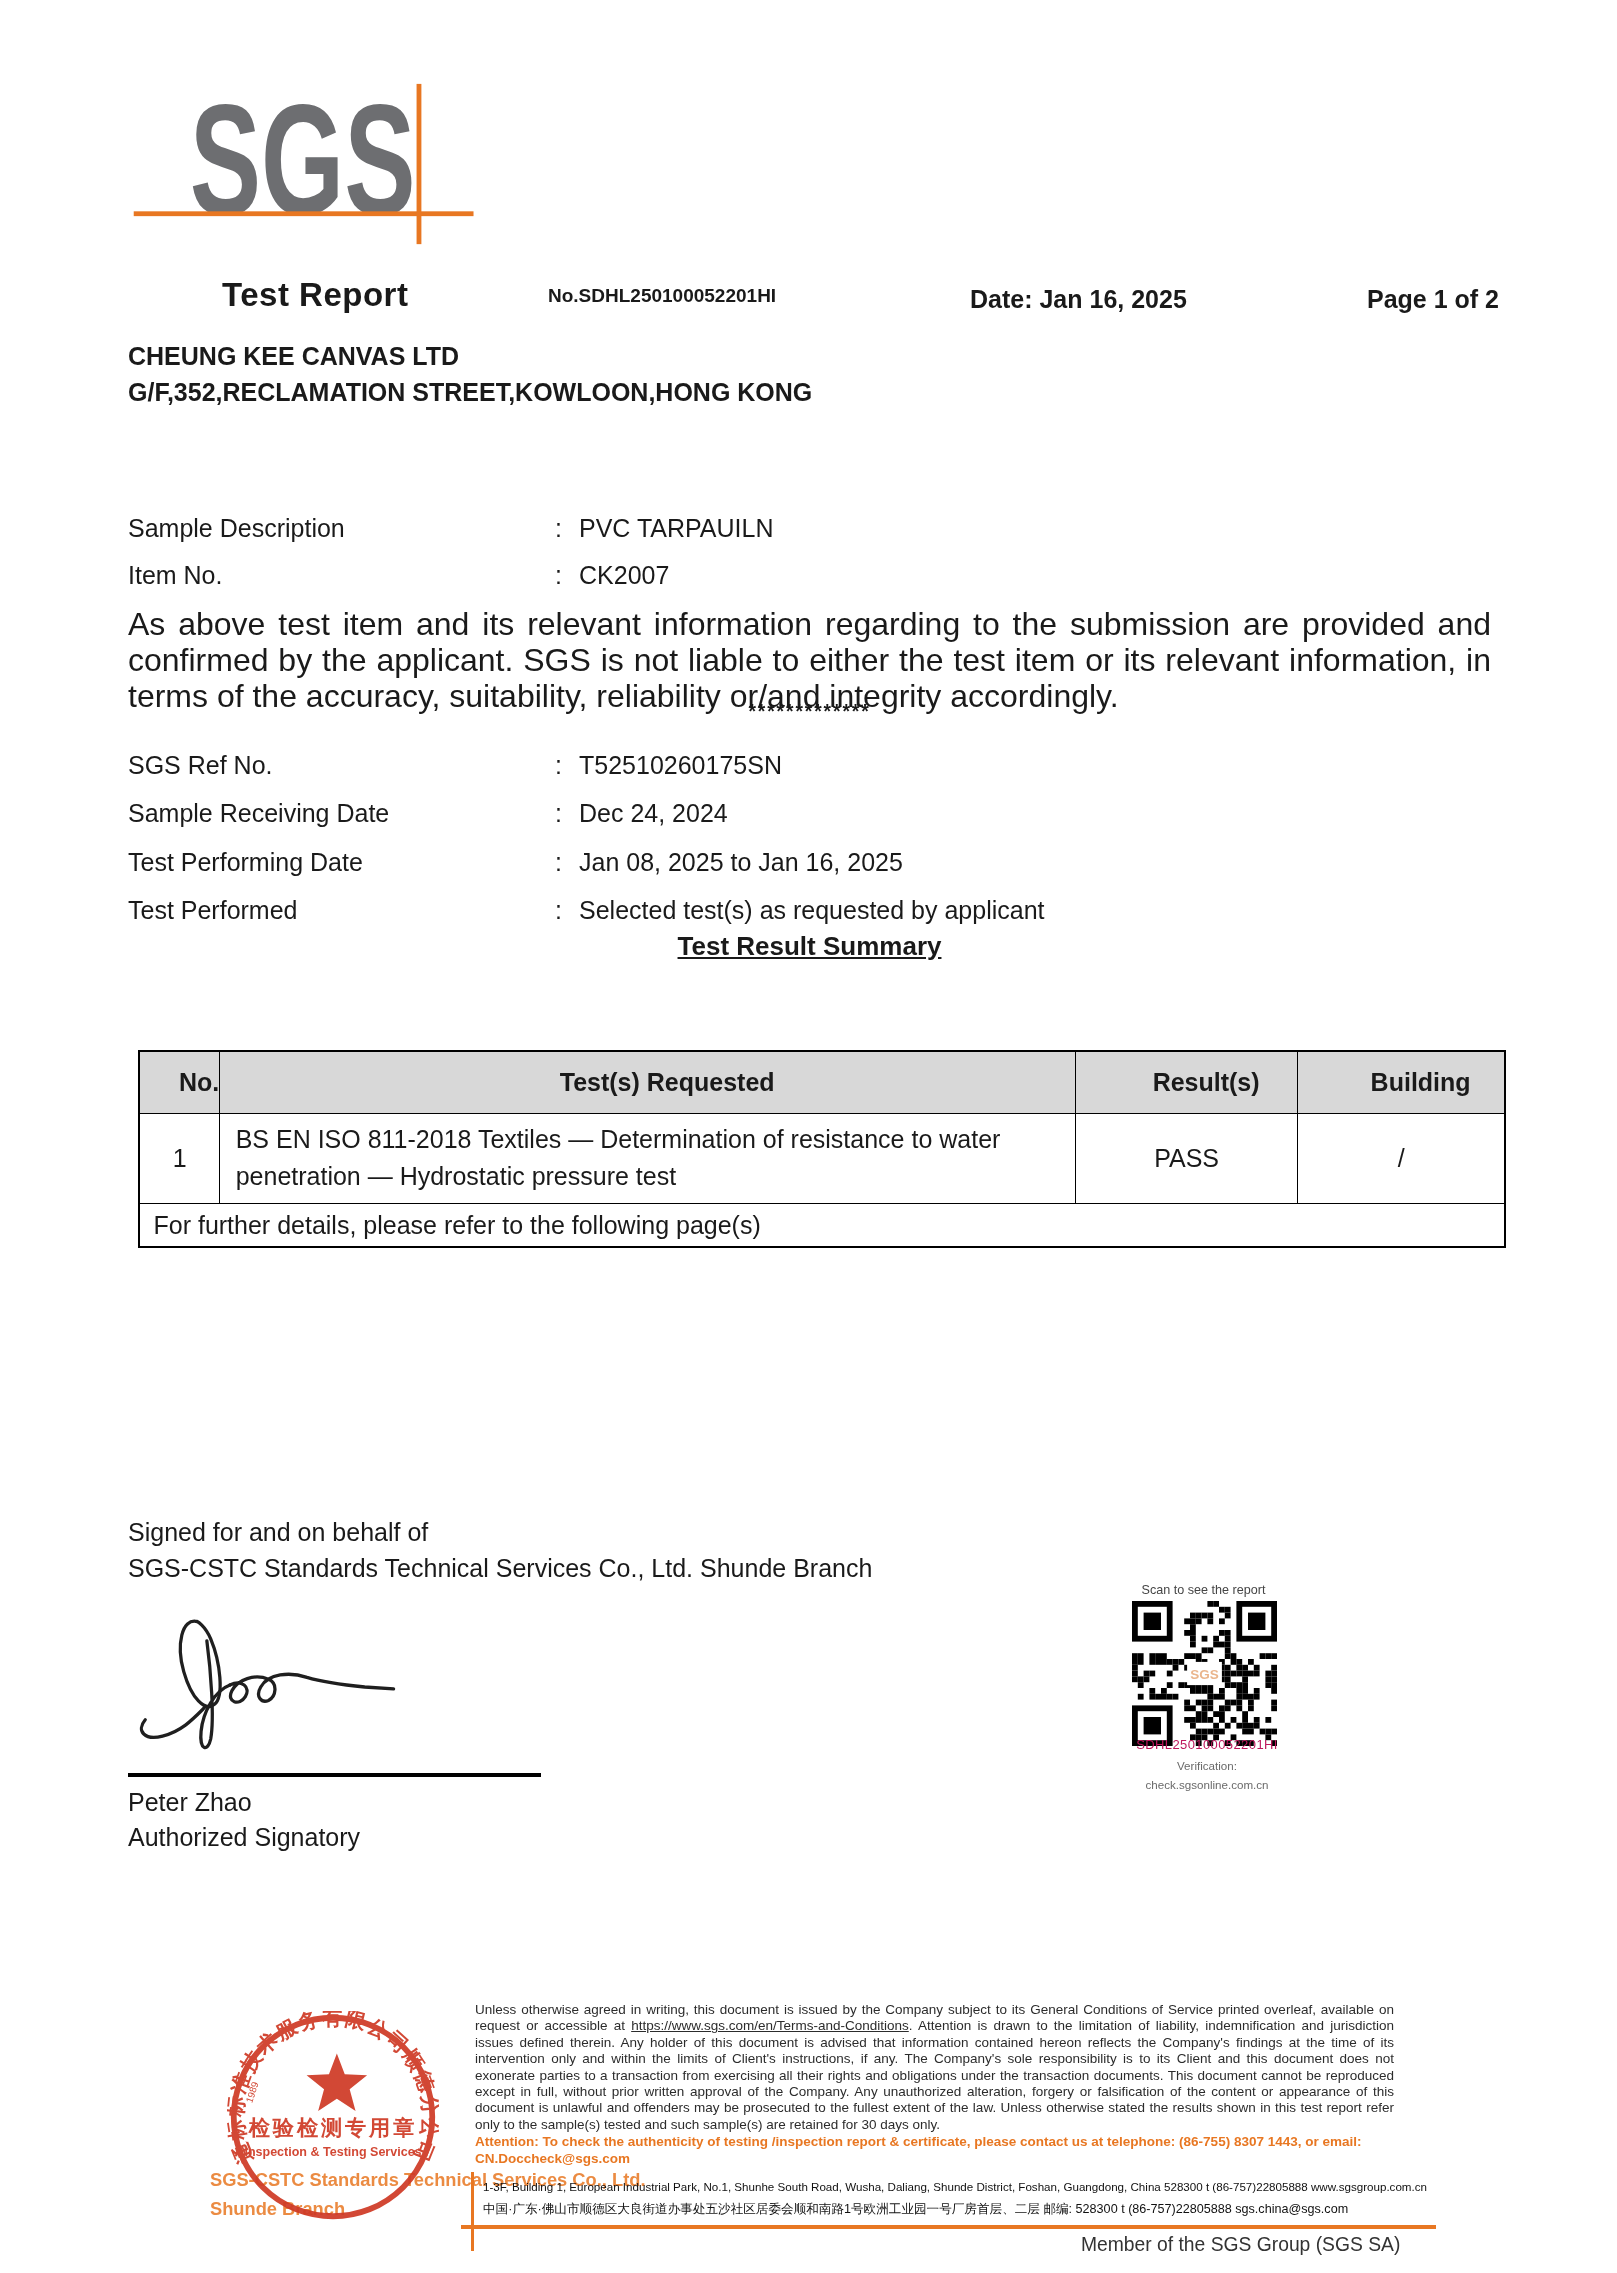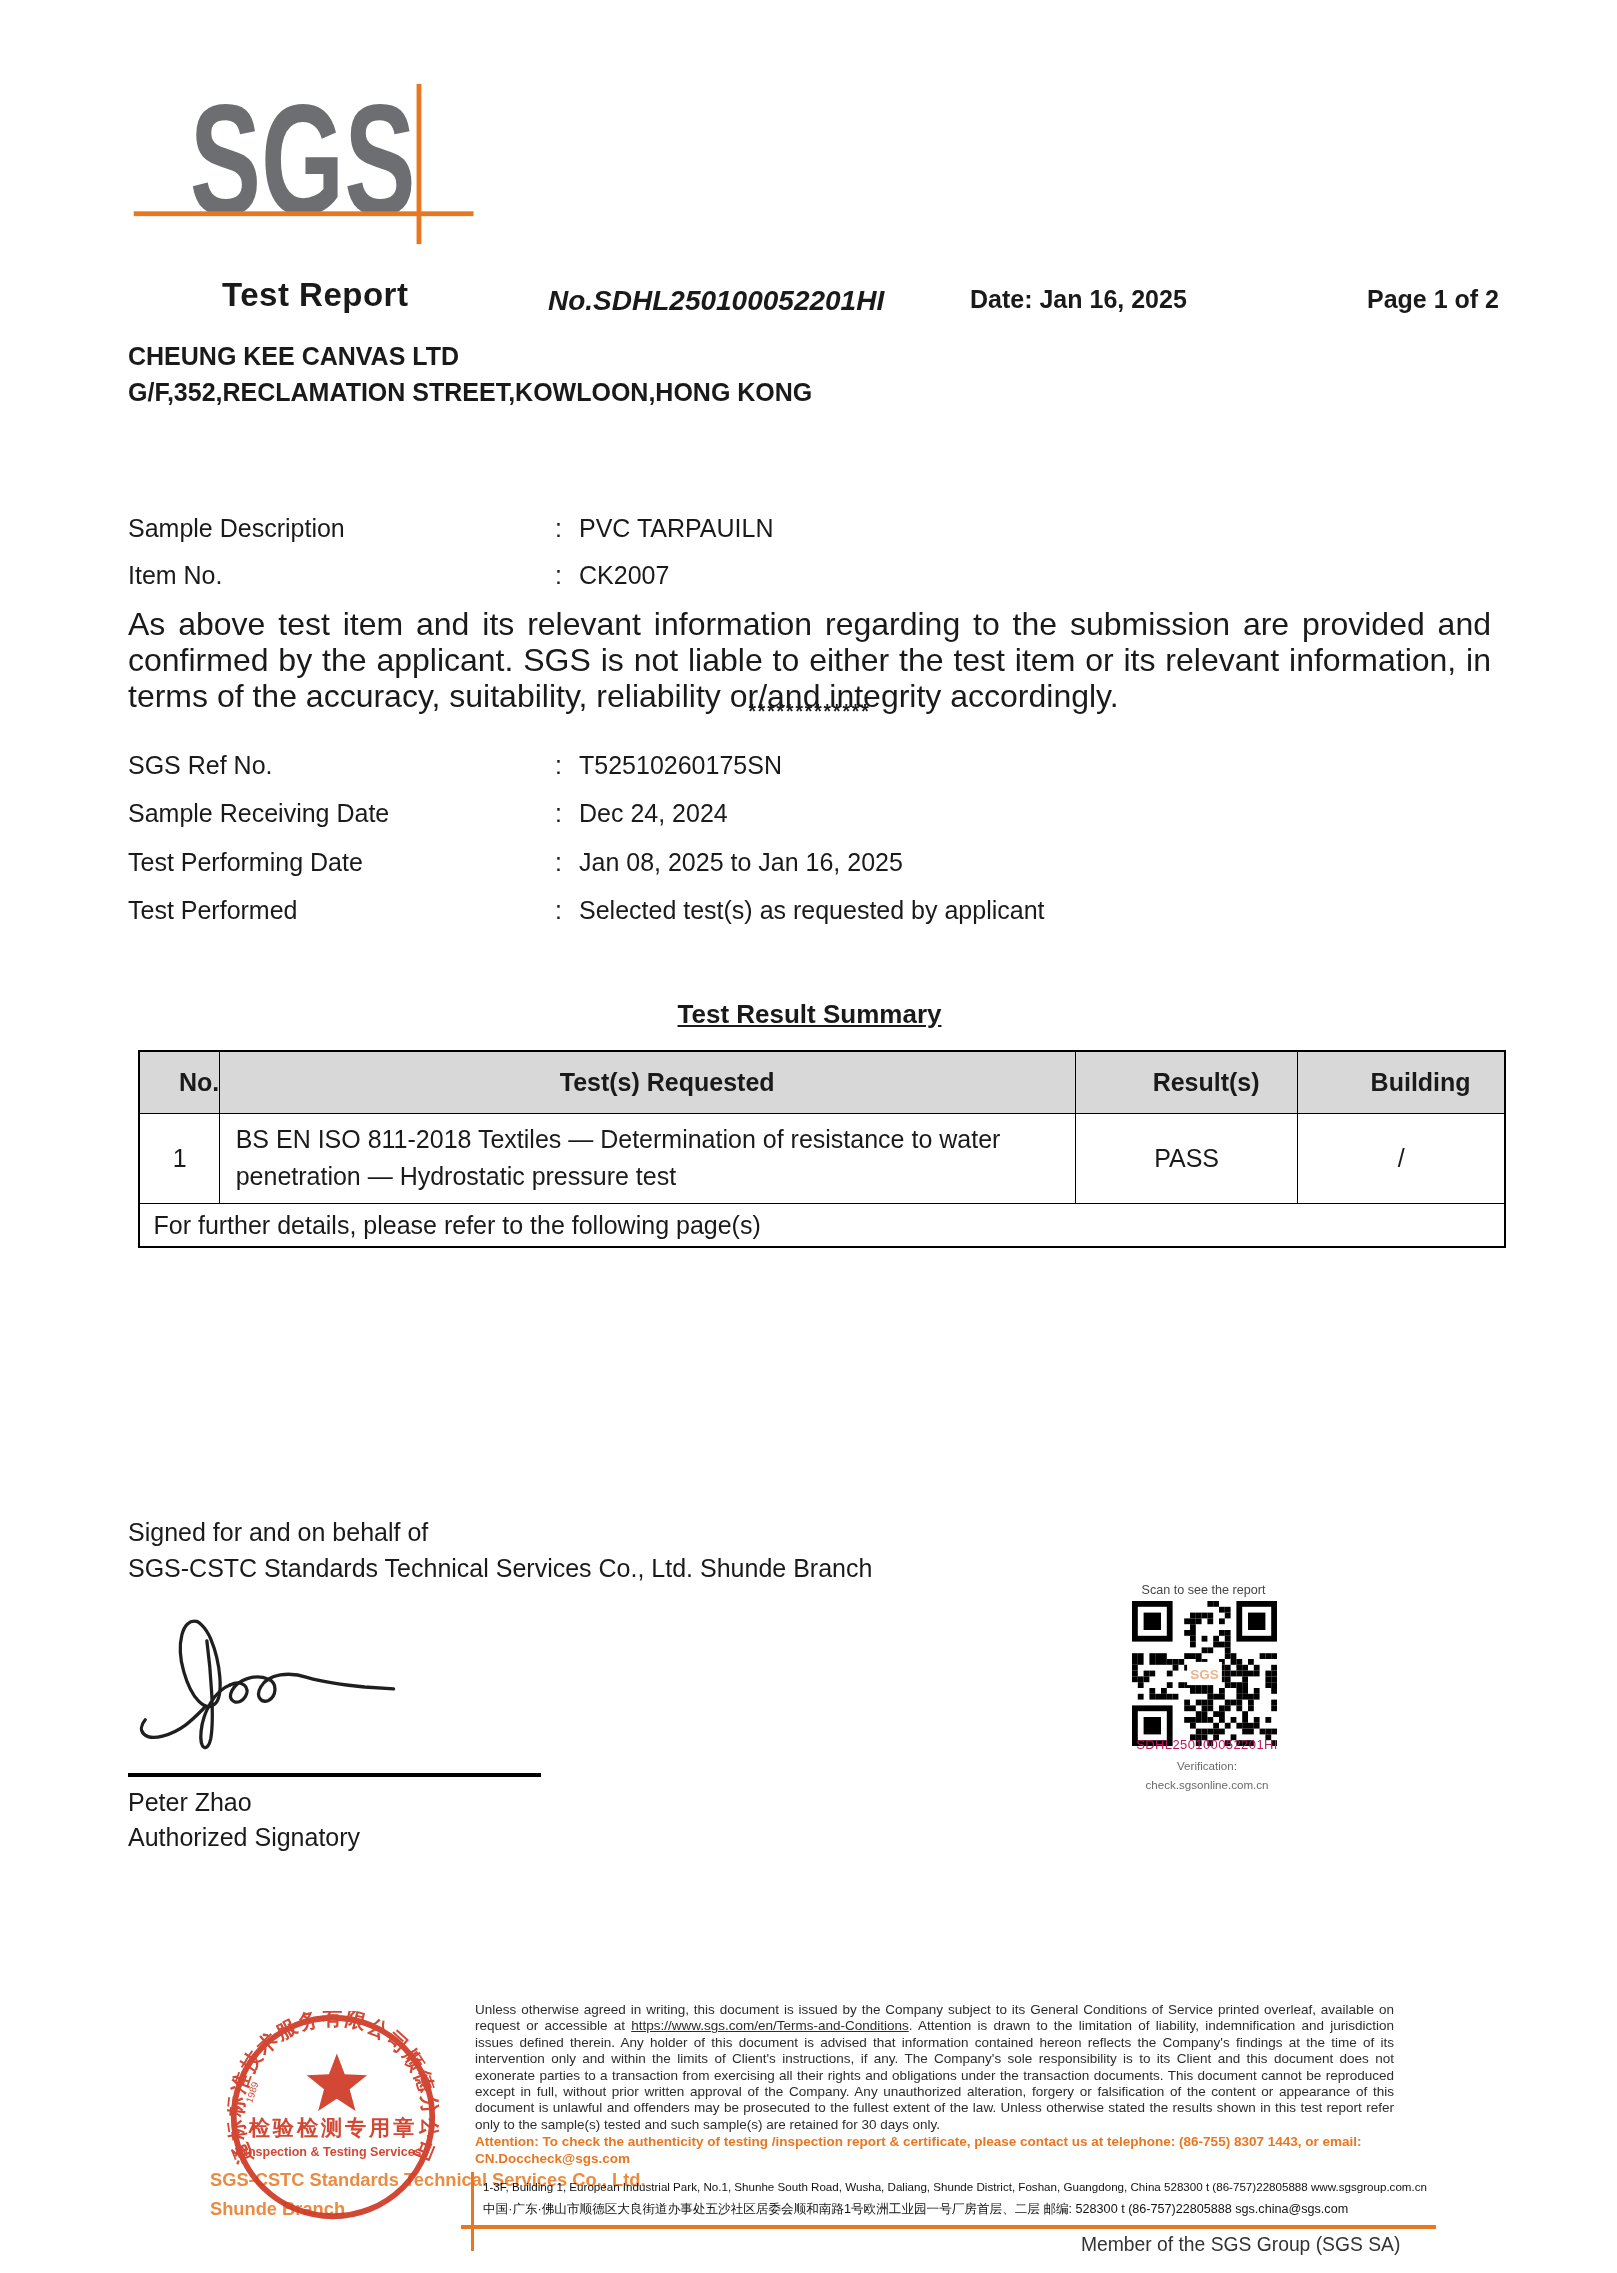--- a/index.html
+++ b/index.html
@@ -17,34 +17,34 @@
     font-family:"Liberation Sans",sans-serif;
     color:#1a1a1a;
     overflow:hidden;
   }
   .abs{position:absolute;}
   
   .logo-text{fill:var(--logo-gray);font-family:"Liberation Sans",sans-serif;font-weight:bold;}
   .orange-fill{fill:var(--orange);}
   
   .report-title{left:222px;top:276px;font-size:33px;font-weight:bold;letter-spacing:0.5px;}
-  .report-no{left:548px;top:285px;font-size:28px;font-weight:bold;font-style:italic;}
+  .report-no{left:548px;top:285px;font-size:19px;font-weight:bold;}
   .report-date{left:970px;top:285px;font-size:25px;font-weight:bold;}
   .report-page{left:1367px;top:285px;font-size:25px;font-weight:bold;}
   .applicant-name{left:128px;top:342px;font-size:25px;font-weight:bold;}
   .applicant-addr{left:128px;top:378px;font-size:25px;font-weight:bold;}
   
   .info-row{left:128px;width:1363px;height:39px;font-size:25px;}
   .info-row .lbl{position:absolute;left:0;top:0;}
   .info-row .col{position:absolute;left:427px;top:0;}
   .info-row .val{position:absolute;left:451px;top:0;}
   .disclaimer{left:128px;top:606px;width:1363px;font-size:32px;line-height:36px;text-align:justify;}
   .separator{left:128px;top:701px;width:1363px;text-align:center;font-size:19.3px;font-weight:bold;letter-spacing:1.9px;}
   
-  .summary-title{left:128px;top:999px;width:1363px;text-align:center;font-size:26px;font-weight:bold;text-decoration:underline;}
+  .summary-title{left:128px;top:931px;width:1363px;text-align:center;font-size:26px;font-weight:bold;text-decoration:underline;}
   table.summary{position:absolute;left:138px;top:1050px;width:1368px;border-collapse:collapse;font-size:25px;}
   table.summary th,table.summary td{border:1.9px solid #000;}
   table.summary{border:2.9px solid #000;}
   table.summary thead th{background:var(--table-header-bg);height:62px;font-weight:bold;text-align:center;padding-left:39px;}
   td.cell-no{text-align:center;}
   td.cell-test{padding:7.7px 15.4px;line-height:37px;text-align:left;}
   td.cell-result,td.cell-comments{text-align:center;}
   td.cell-footer{padding:6.8px 13.5px;height:41px;}
   
   .signed-1{left:128px;top:1518px;font-size:25px;}

